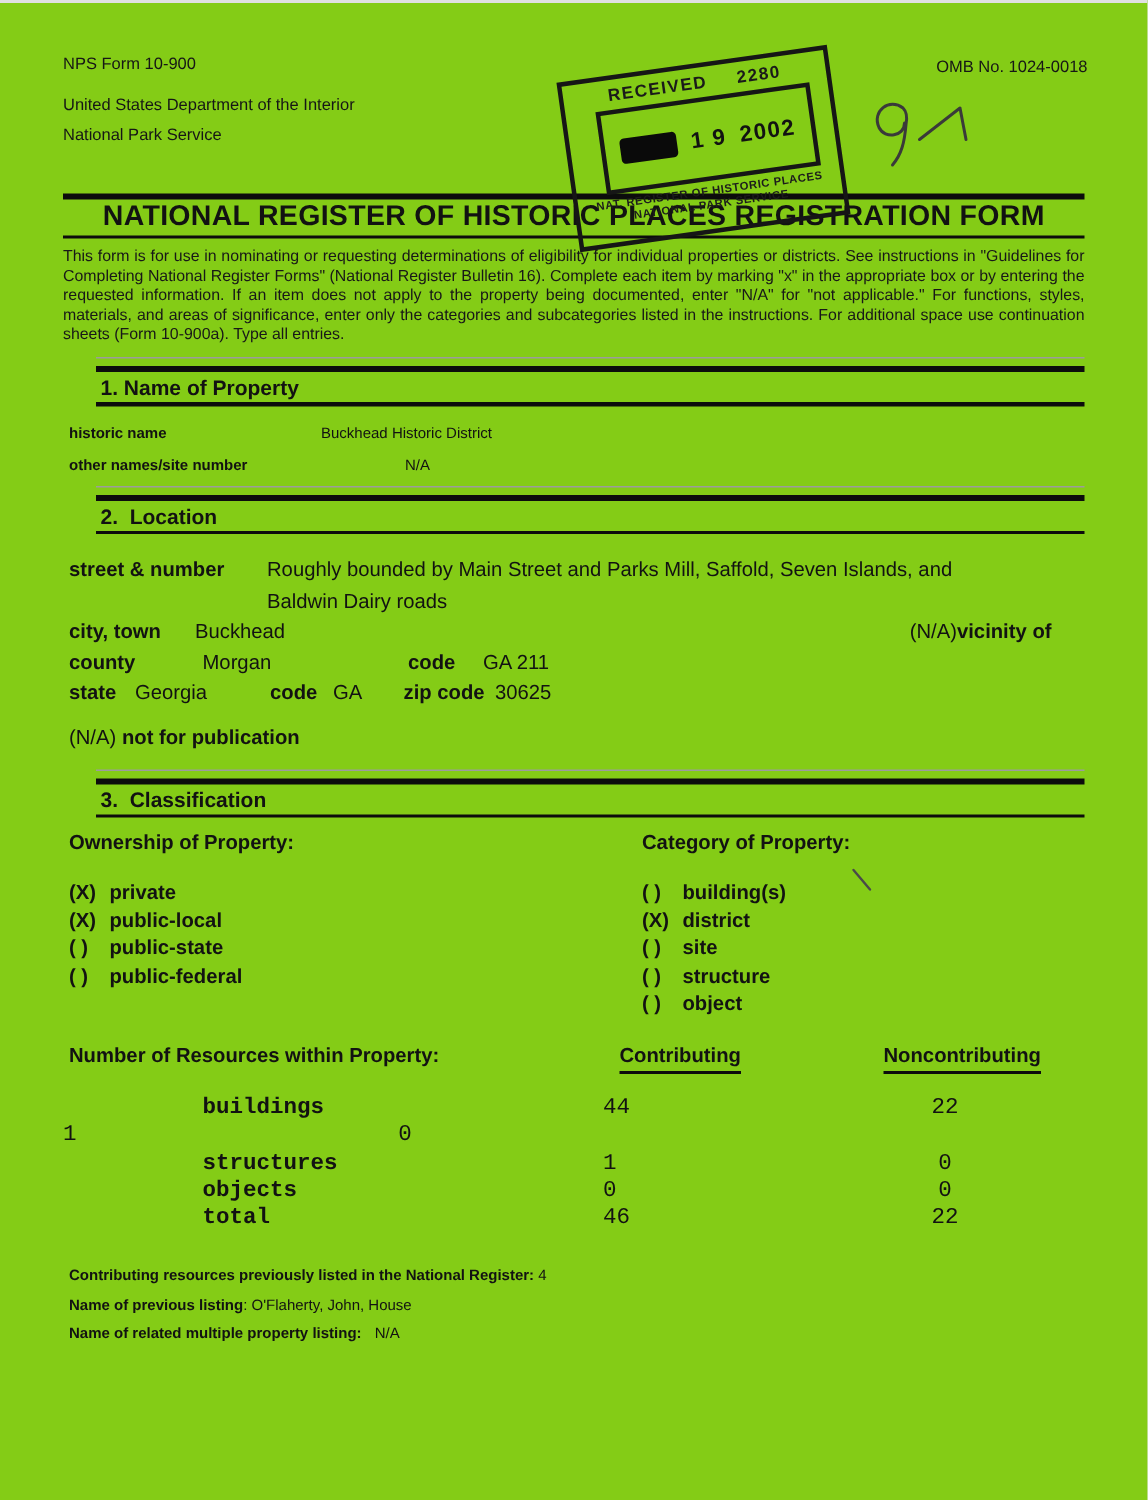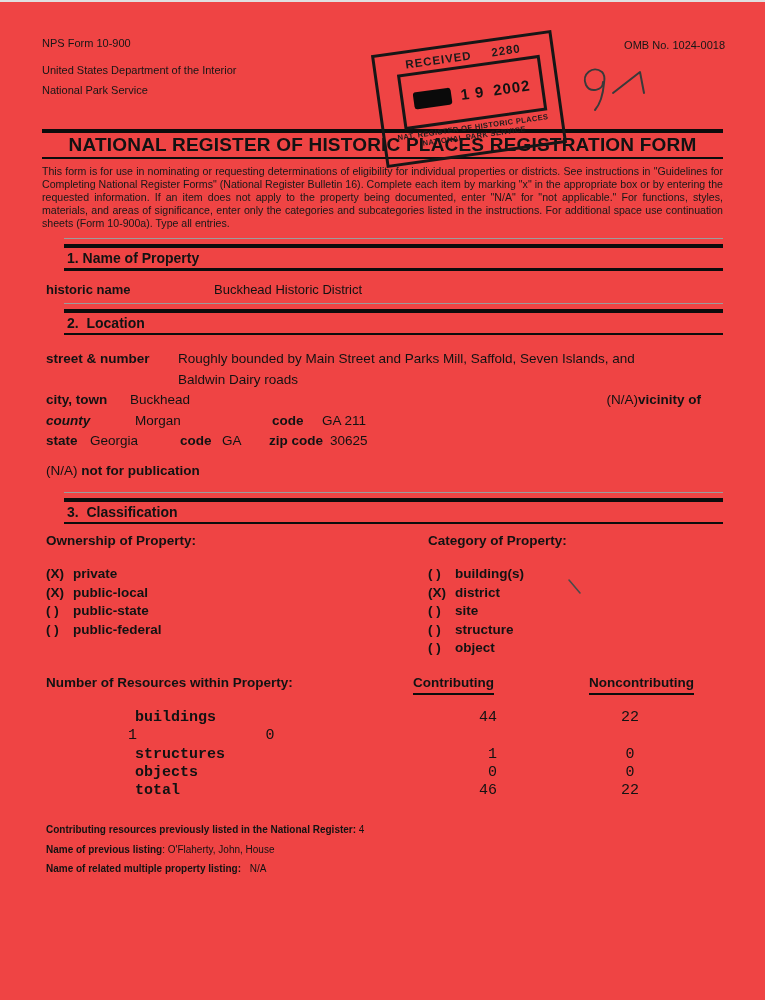--- a/index.html
+++ b/index.html
@@ -1,19 +1,19 @@
 <!DOCTYPE html>
 <html><head>
 <meta charset="utf-8">
 <style>
   html,body{margin:0;padding:0;background:#e9e9e9;}
   .page{
     position:relative;
     width:765px;height:1000px;
-    background:#ef4444;
+    background:#84cc16;
     border-top:2px solid #e0e0e0;
     box-sizing:border-box;
     font-family:"Liberation Sans","DejaVu Sans",sans-serif;
     color:#121212;
     overflow:hidden;
   }
   
   .header{position:relative;height:127px;}
   .hdr-small{position:absolute;font-size:11px;color:#161616;}
   .nps-form{left:42px;top:35px;}
@@ -30,30 +30,30 @@
   .instructions{margin:6px 42px 4px;font-size:10.6px;line-height:13px;text-align:justify;color:#181818;}
   
   .sec{margin-left:64px;margin-right:42px;}
   .pre-rule{height:1px;background:#9c9c9c;margin-bottom:5px;}
   .sec-title{font-size:14px;font-weight:bold;padding:2px 0 2px 3px;white-space:pre;}
   .sec1{margin-top:8px;}
   .sec2{margin-top:3px;}
   .sec3{margin-top:14px;}
   
   .body-rows{margin:8px 42px 0;}
-  .row{font-size:13px;line-height:21px;padding-left:4px;}
+  .row{font-size:10px;line-height:21px;padding-left:4px;}
   .lbl{font-weight:bold;display:inline-block;}
   .w-historic{width:168px;}
   .w-other{width:224px;}
   
   .s2-body{margin:14px 42px 0;}
   .frow{display:flex;font-size:13.5px;line-height:20.5px;padding-left:4px;}
   .w-street{width:132px;flex:none;}
   .w-city{width:84px;flex:none;}
-  .w-county{width:89px;flex:none;font-style:italic;}
+  .w-county{width:89px;flex:none;}
   .w-countyval{width:137px;flex:none;}
   .w-state{width:44px;flex:none;}
   .w-stateval{width:90px;flex:none;}
   .w-code{width:42px;flex:none;font-weight:bold;}
   .w-ga{width:47px;flex:none;}
   .w-zip{flex:none;font-weight:bold;margin-right:7px;}
   .codeval{margin-left:8px;}
   .vicinity{margin-left:auto;margin-right:22px;white-space:pre;}
   .vicinity b{font-weight:bold;}
   .notpub{margin:11px 42px 0;font-size:13.5px;padding-left:4px;}
@@ -68,21 +68,21 @@
   
   .res-head{display:flex;margin:16px 42px 0;font-size:13.5px;line-height:18px;align-items:baseline;}
   .res-title{width:360px;flex:none;font-weight:bold;padding-left:4px;}
   .th1{width:95px;flex:none;text-align:center;}
   .th-sp{width:88px;flex:none;}
   .th2{width:140px;flex:none;}
   .th-inner{display:inline-block;font-weight:bold;border-bottom:2px solid #0c0c0c;padding-bottom:1px;}
   .res-rows{margin:14px 42px 0;}
   .rrow{display:flex;font-size:15px;line-height:18.3px;font-family:Liberation Mono, monospace;}
   .rl{width:360px;flex:none;padding-left:93px;font-weight:bold;box-sizing:border-box;}
-  .rv1{width:95px;flex:none;text-align:right;}
+  .rv1{width:95px;flex:none;text-align:left;}
   .rsp{width:88px;flex:none;}
   .rv2{width:90px;flex:none;text-align:center;}
   
   .bottom{margin:20px 42px 0;font-size:10px;line-height:19.3px;padding-left:4px;}
   .bottom b{font-weight:bold;}
   .val-gap{margin-left:6px;}
   
   .stamp{
     position:absolute;left:378px;top:40px;width:176px;height:108px;
     border:3px solid #161616;transform:rotate(-8deg);transform-origin:50% 50%;
@@ -140,20 +140,23 @@
   <div class="sec sec1">
     <div class="pre-rule"></div>
     <div class="rule-thick"></div>
     <div class="sec-title">1. Name of Property</div>
     <div class="rule-med2"></div>
   </div>
   <div class="body-rows">
     <div class="row">
       <span class="lbl w-historic">historic name</span><span>Buckhead Historic District</span>
     </div>
+    <div class="row">
+      <span class="lbl w-other">other names/site number</span><span>N/A</span>
+    </div>
   </div>
 
   <div class="sec sec2">
     <div class="pre-rule"></div>
     <div class="rule-thick"></div>
     <div class="sec-title">2.  Location</div>
     <div class="rule-med2"></div>
   </div>
   <div class="s2-body">
     <div class="frow">

